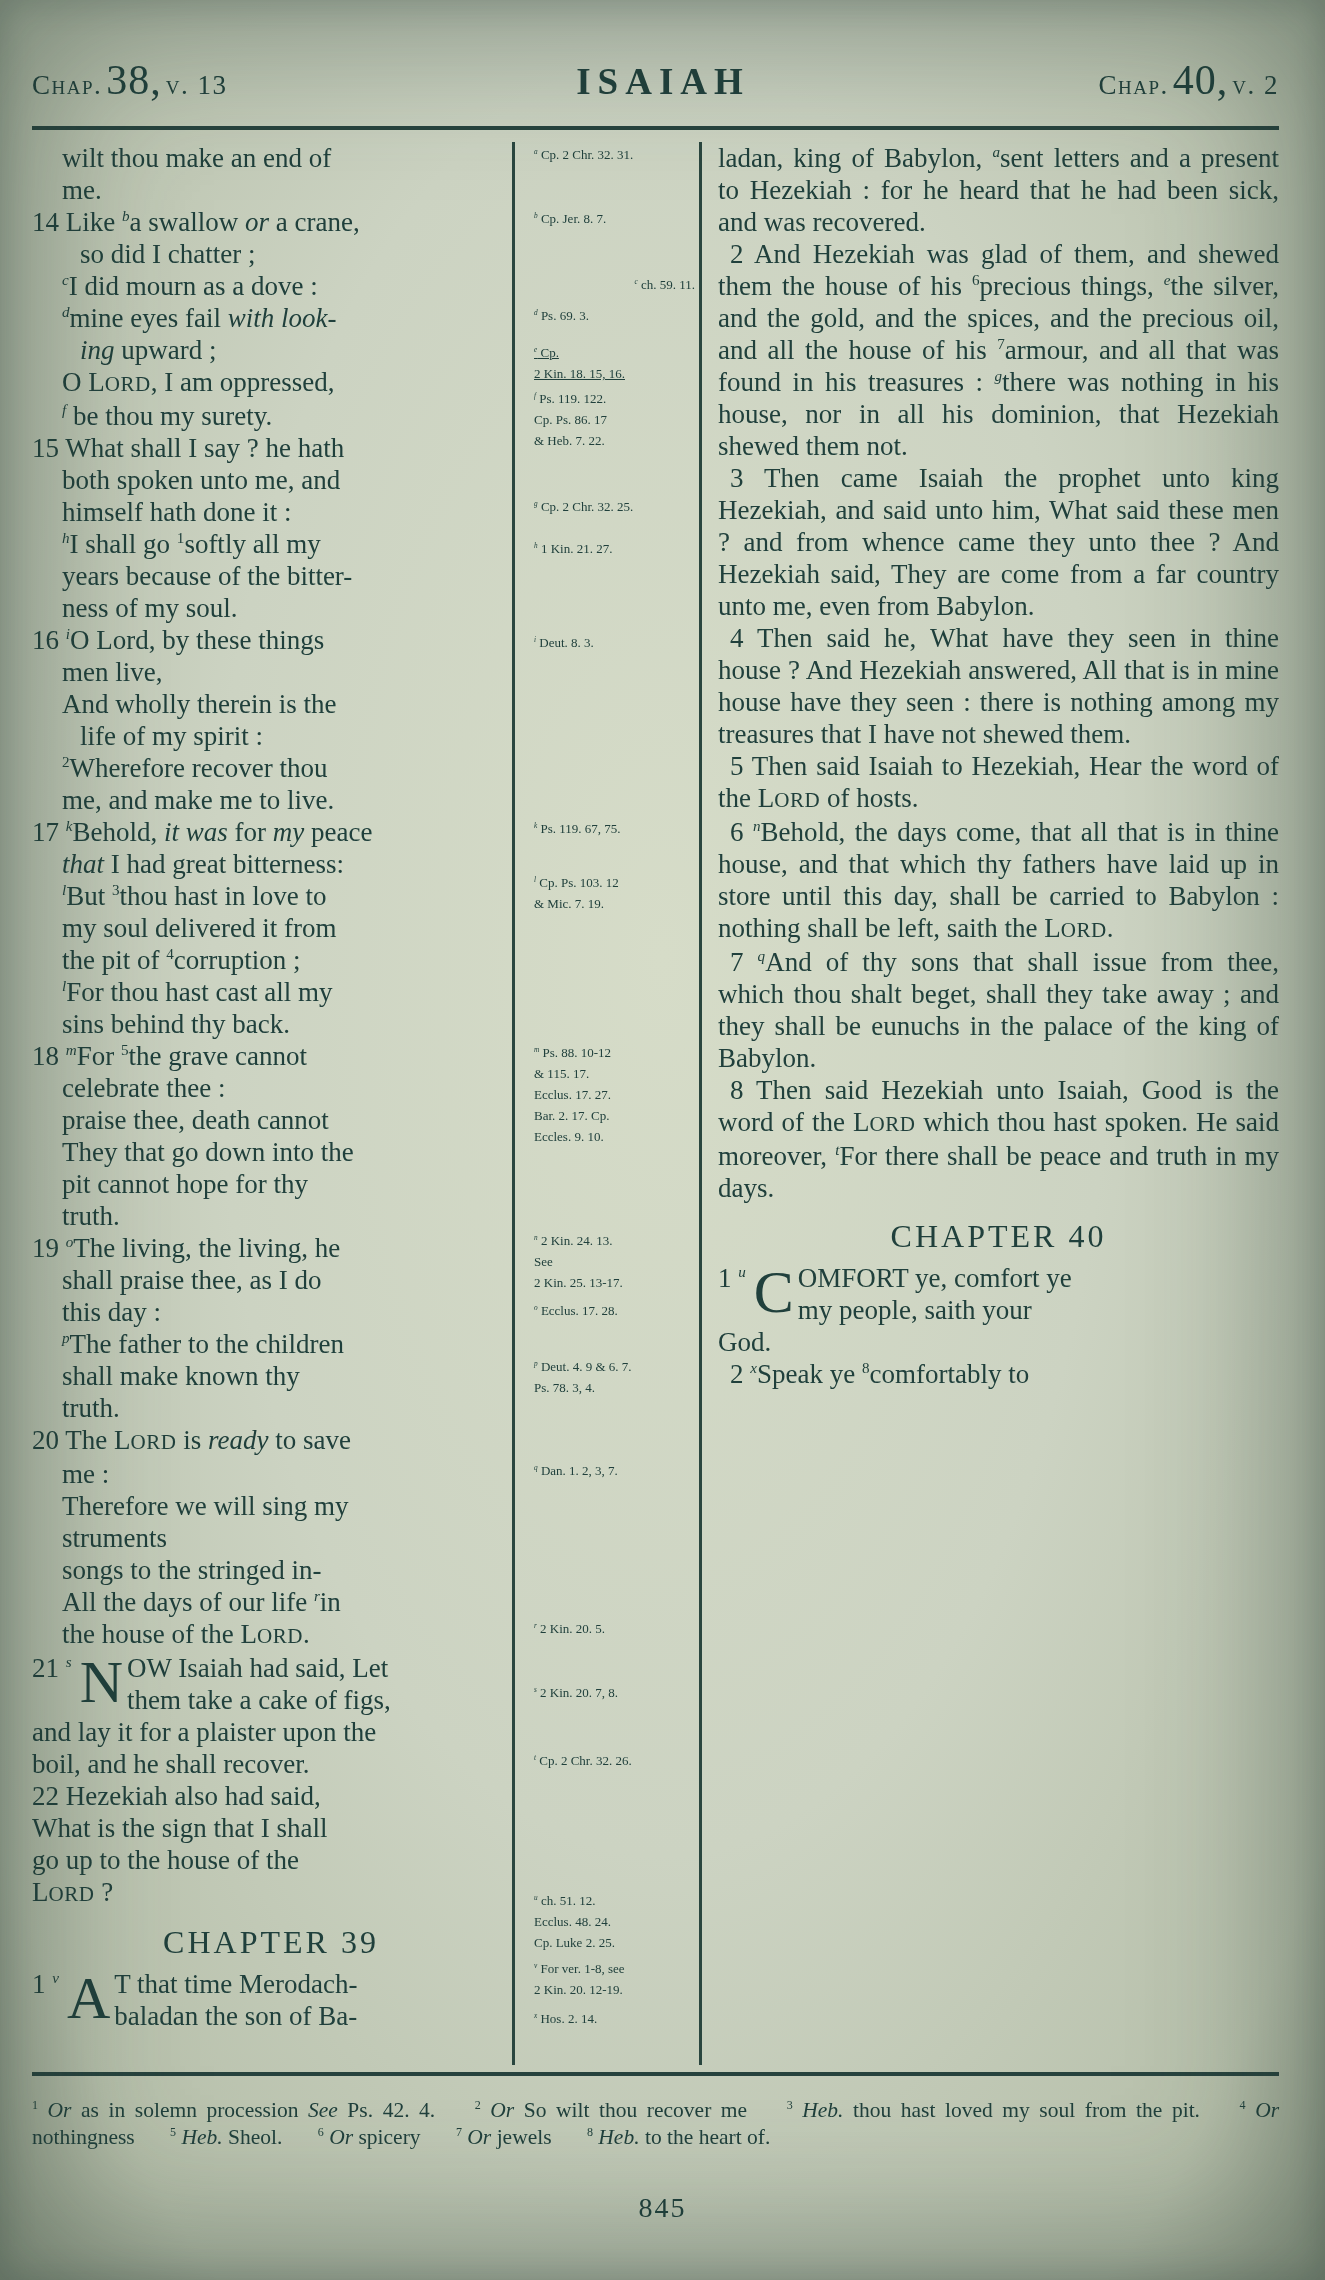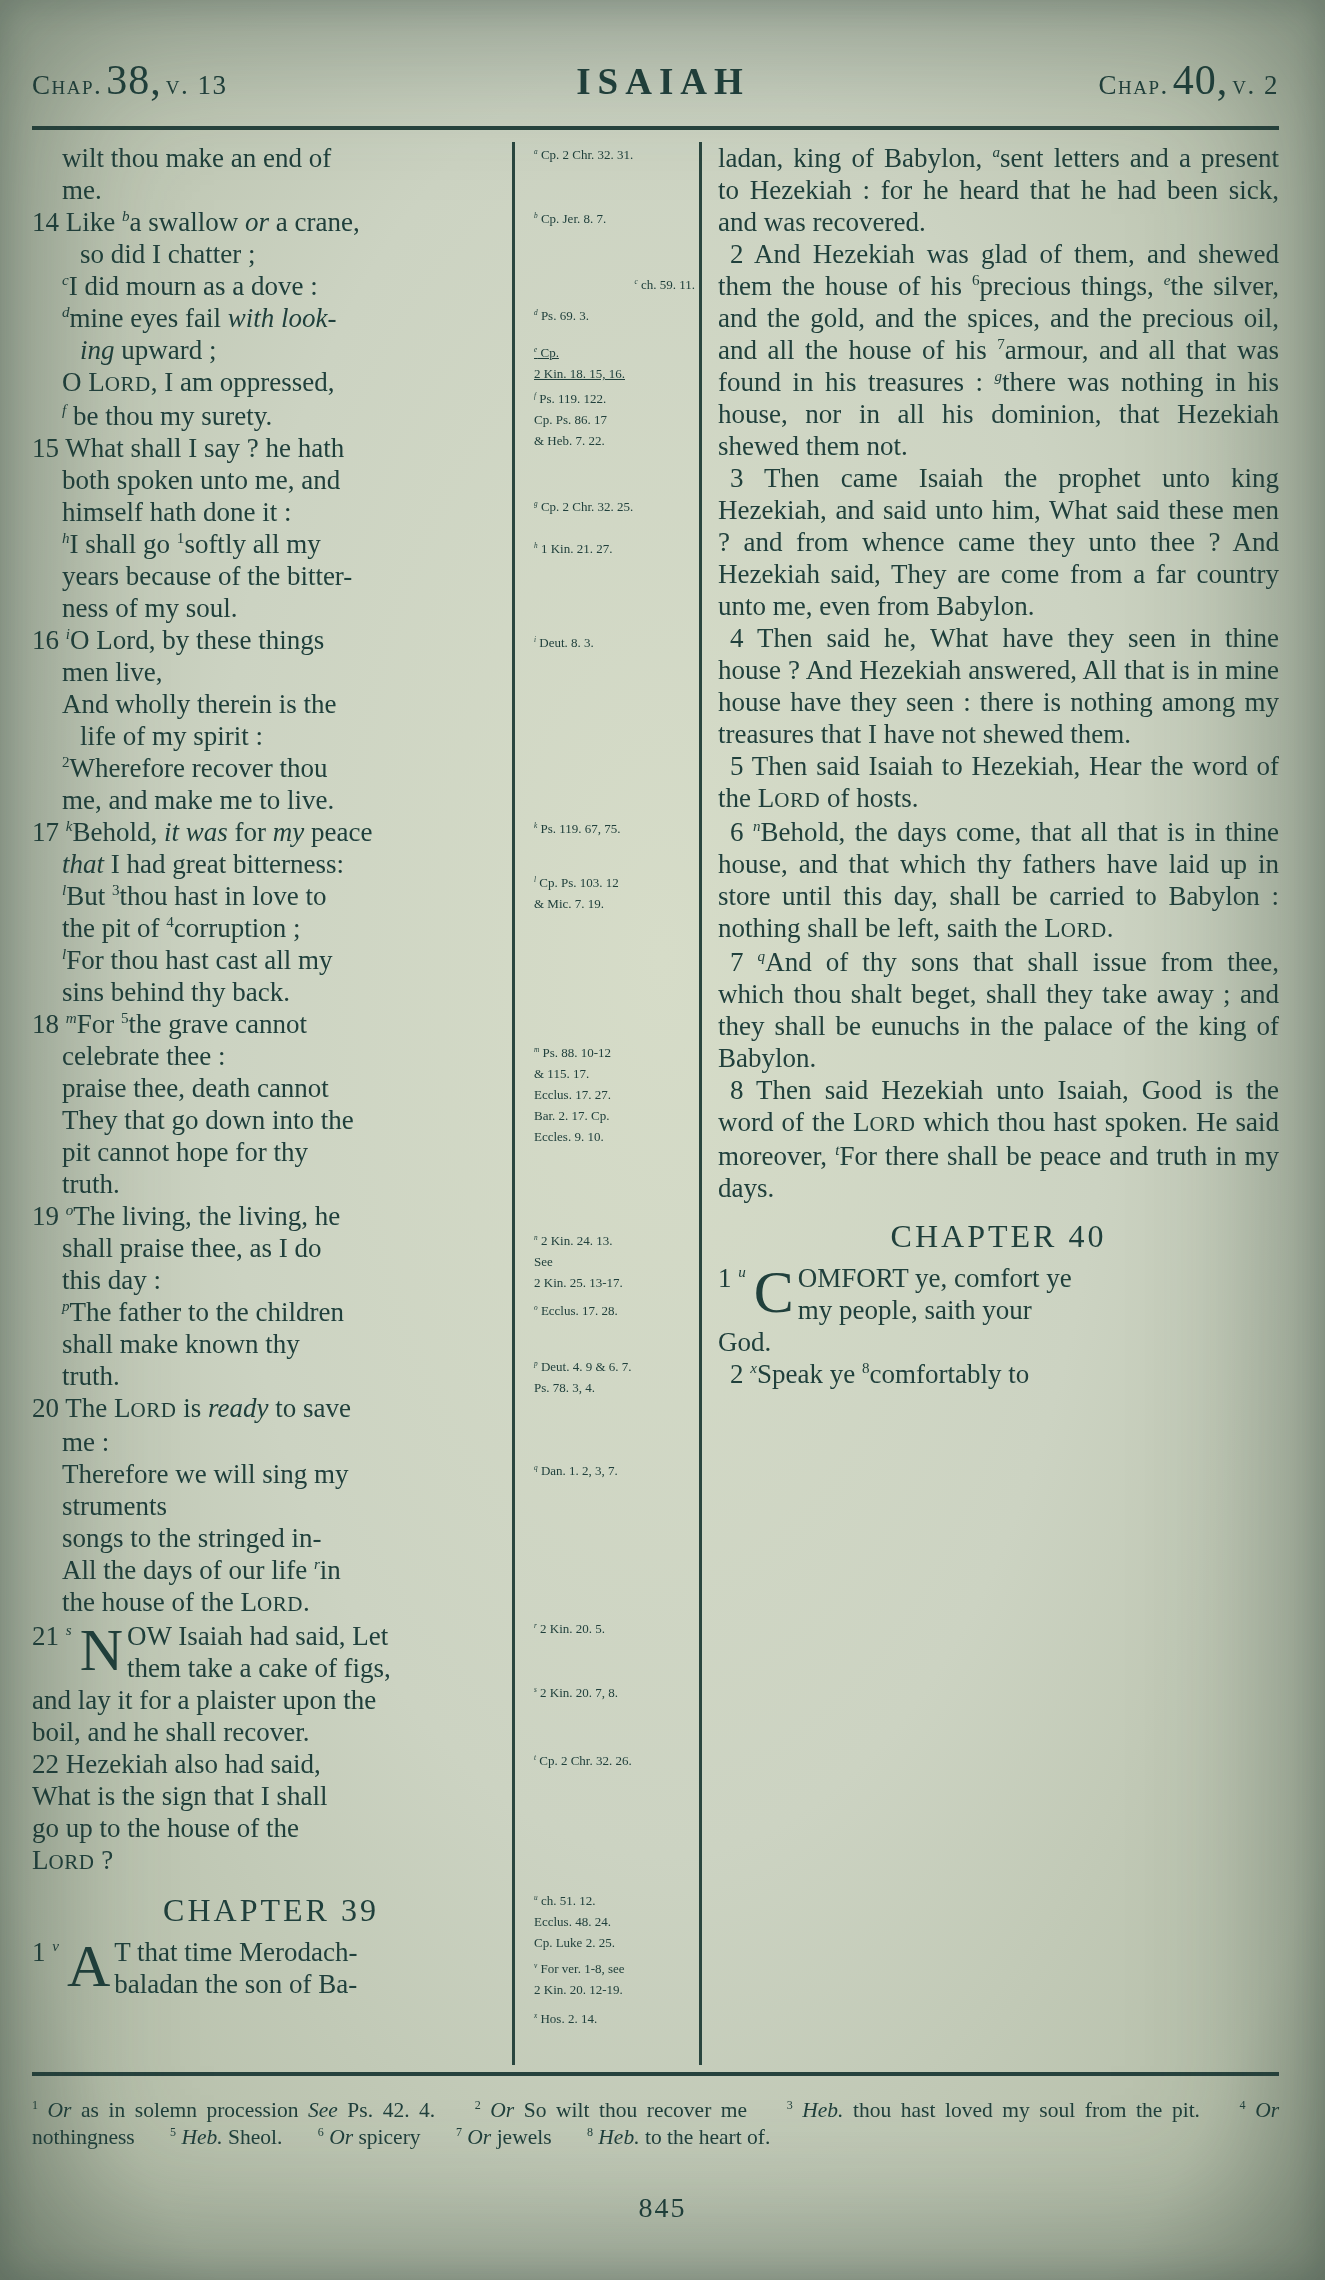--- a/index.html
+++ b/index.html
@@ -117,20 +117,21 @@
         <div class="ln ind1">ness of my soul.</div>
         <div class="ln ind0">16 <sup class="it">i</sup>O Lord, by these things</div>
         <div class="ln ind1">men live,</div>
         <div class="ln ind1">And wholly therein is the</div>
         <div class="ln ind2">life of my spirit :</div>
         <div class="ln ind1"><sup>2</sup>Wherefore recover thou</div>
         <div class="ln ind1">me, and make me to live.</div>
         <div class="ln ind0">17 <sup class="it">k</sup>Behold, <i>it was</i> for <i>my</i> peace</div>
         <div class="ln ind1"><i>that</i> I had great bitterness:</div>
         <div class="ln ind1"><sup class="it">l</sup>But <sup>3</sup>thou hast in love to</div>
+        <div class="ln ind1">my soul delivered it from</div>
         <div class="ln ind1">the pit of <sup>4</sup>corruption ;</div>
         <div class="ln ind1"><sup class="it">l</sup>For thou hast cast all my</div>
         <div class="ln ind1">sins behind thy back.</div>
         <div class="ln ind0">18 <sup class="it">m</sup>For <sup>5</sup>the grave cannot</div>
         <div class="ln ind1">celebrate thee :</div>
         <div class="ln ind1">praise thee, death cannot</div>
         <div class="ln ind1">They that go down into the</div>
         <div class="ln ind1">pit cannot hope for thy</div>
         <div class="ln ind1">truth.</div>
         <div class="ln ind0">19 <sup class="it">o</sup>The living, the living, he</div>

